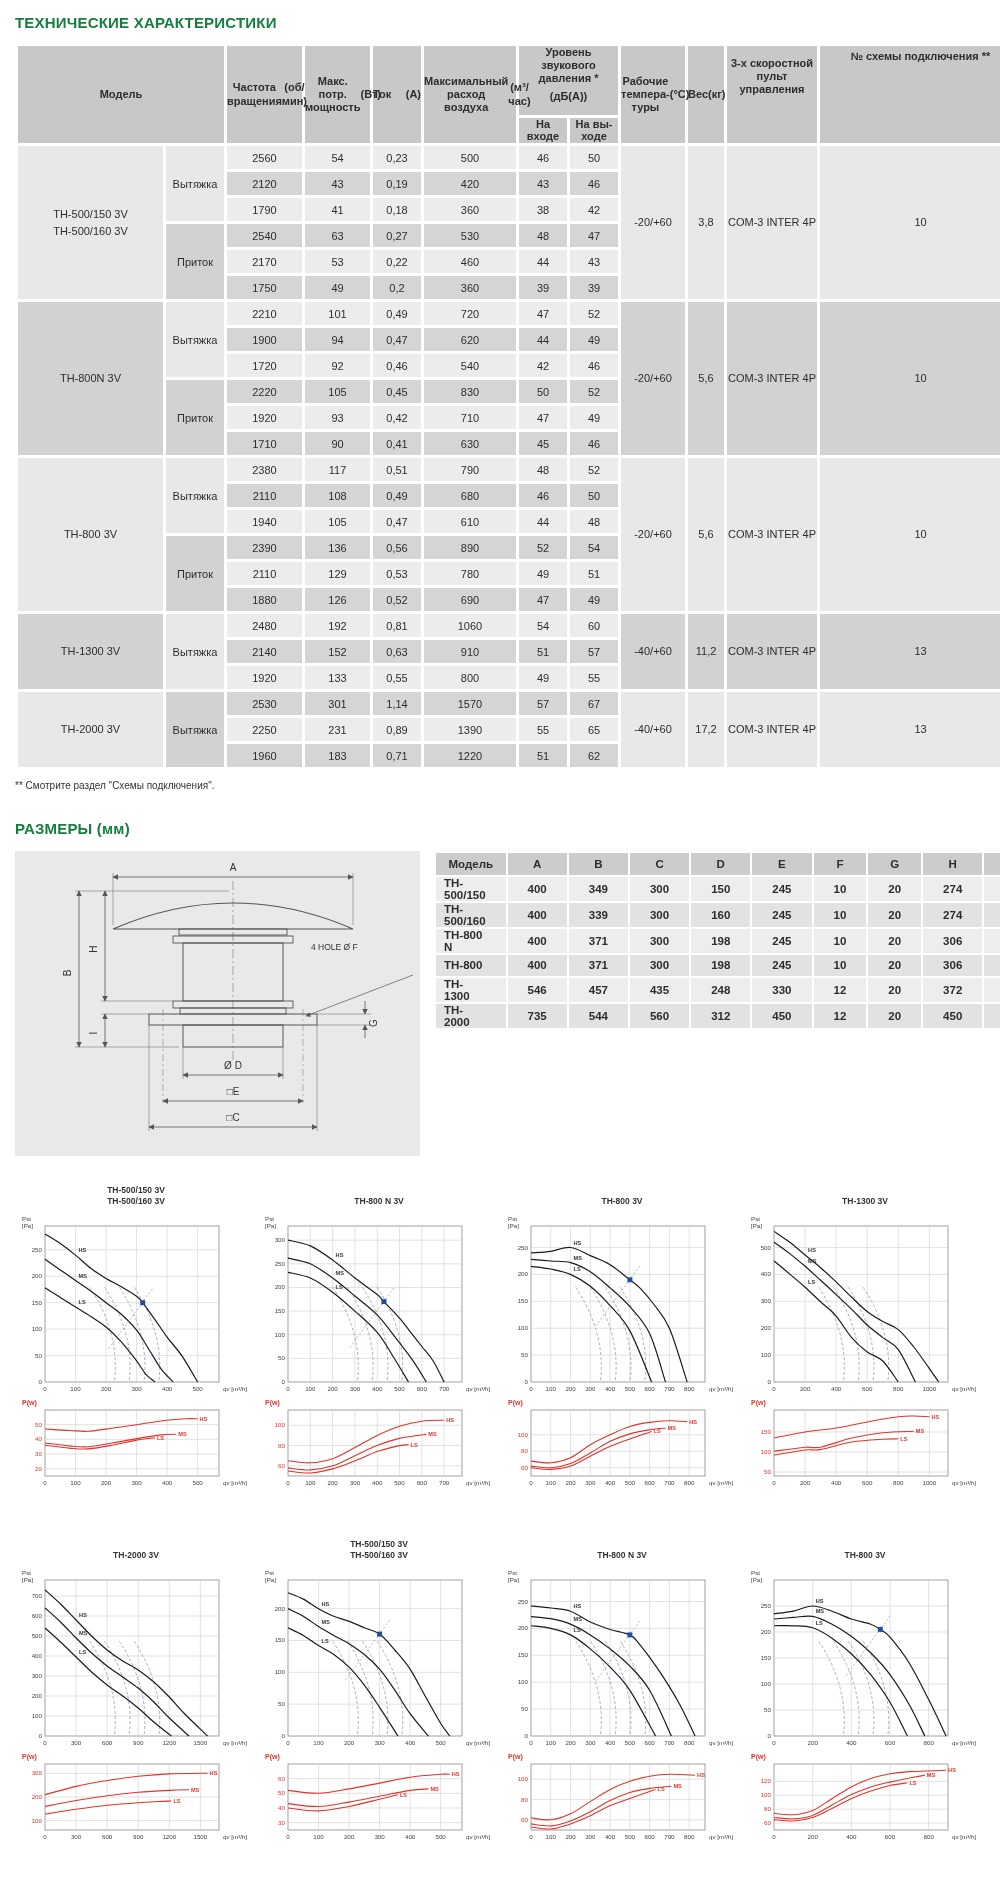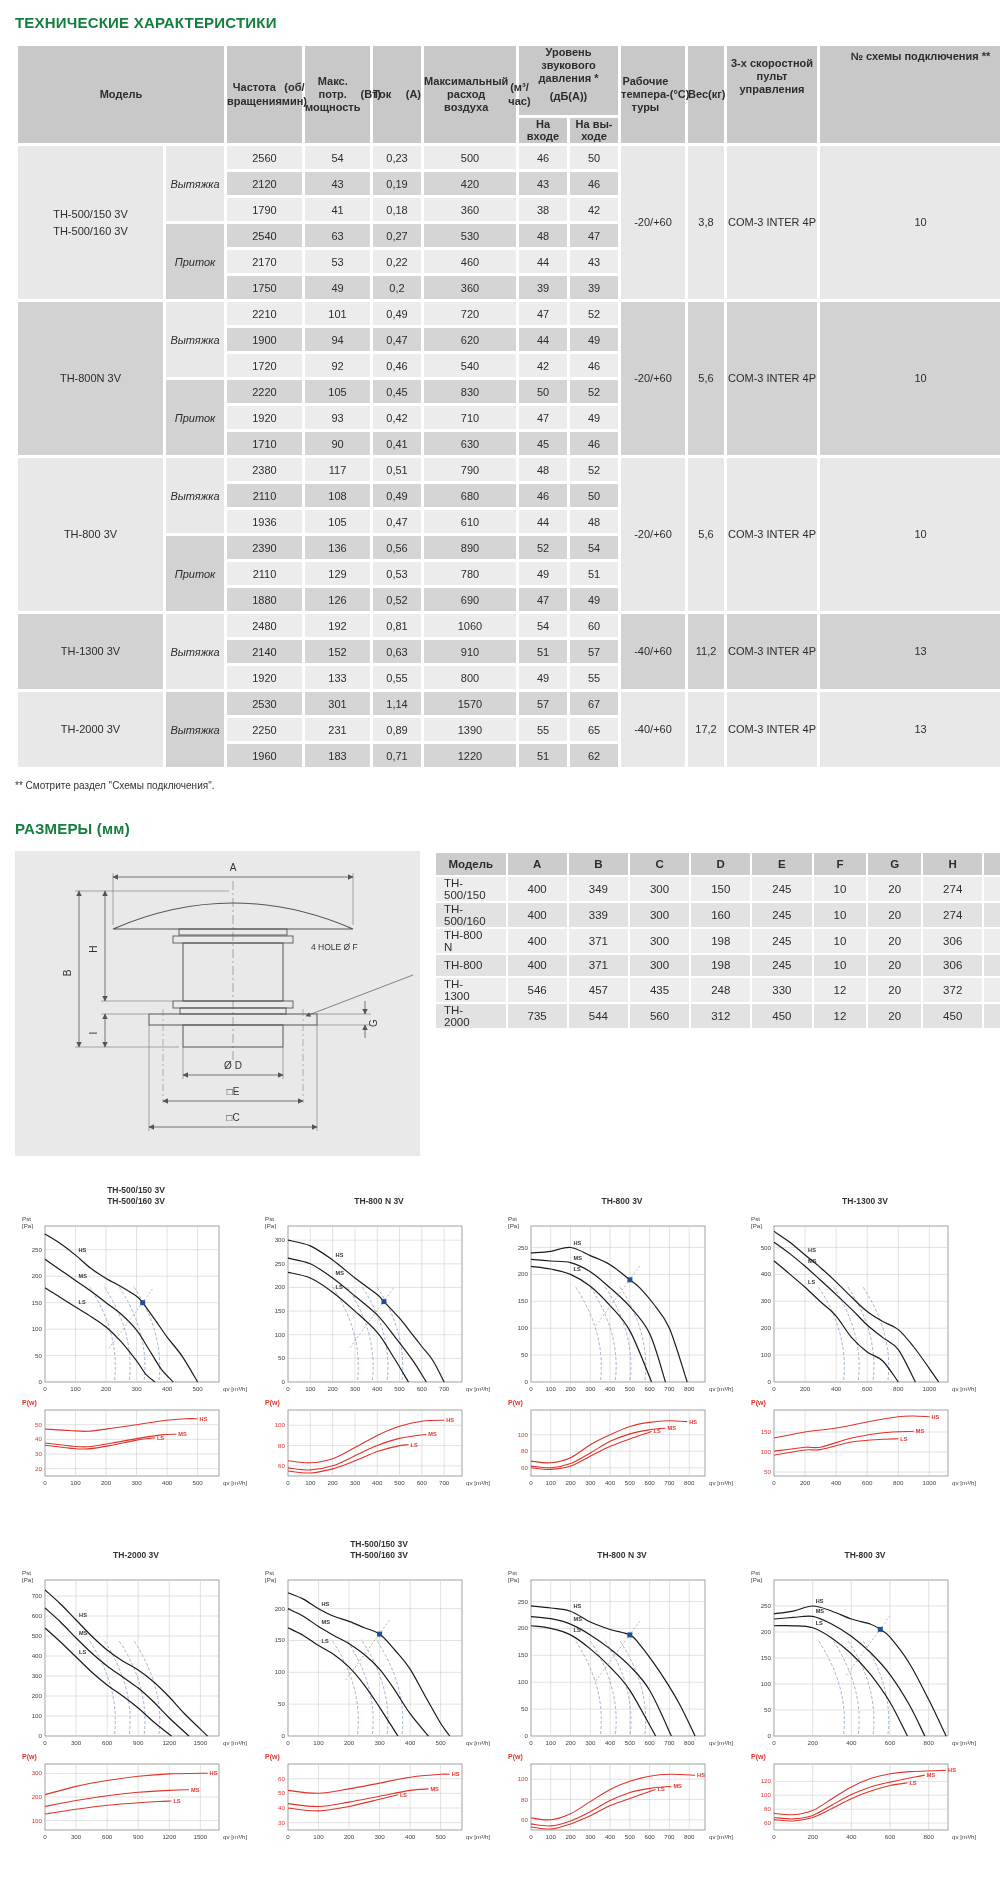--- a/index.html
+++ b/index.html
@@ -16,30 +16,30 @@
   th.hc.mid{vertical-align:middle;}
   .hwrap{display:flex;flex-direction:row;justify-content:space-between;align-items:center;height:97px;}
   .hwrap2{display:flex;flex-direction:column;justify-content:space-between;align-items:center;height:57px;}
   th.sub{background:#c8c8c8;font-weight:700;vertical-align:middle;height:23px;line-height:1.15;padding:2px;}
   td.num{height:23px;}
   td.rl{background:#ececec;}
   td.rd{background:#d5d5d5;}
   td.gl{background:#e8e8e8;}
   td.gd{background:#d2d2d2;}
   td.model{font-size:11.5px;vertical-align:middle;line-height:1.5;}
-  td.mode{vertical-align:middle;font-style:italic;}
+  td.mode{vertical-align:middle;}
   td.merged{vertical-align:middle;line-height:1.5;padding:0 6px;}
   .foot{font-size:10px;color:#333;line-height:1.55;margin-top:8px;}
 
   
   .dims-row{display:flex;align-items:flex-start;gap:14px;}
   .draw-panel{width:405px;height:305px;background:#e9e9e9;flex:none;}
   table.dims{border-collapse:separate;border-spacing:2px;table-layout:fixed;margin-top:0;}
   table.dims th{background:#cccccc;font-weight:700;font-size:11.5px;height:22px;padding:0 4px;}
-  table.dims td{font-size:11.5px;height:21px;text-align:center;padding:0 20px;}
+  table.dims td{font-size:11.5px;height:21px;text-align:center;padding:0 20px;font-weight:bold;}
   table.dims td.mname{text-align:left;padding-left:8px;}
   table.dims tr.a td{background:#ededed;}
   table.dims tr.b td{background:#e2e2e2;}
 
   
   .charts-grid{display:grid;grid-template-columns:repeat(4,242px);column-gap:1px;row-gap:26px;margin-top:28px;}
   .chart{width:242px;}
   .ctitle{height:24px;display:flex;flex-direction:column;justify-content:flex-end;text-align:center;
           font-size:8.5px;font-weight:700;color:#333;line-height:1.3;margin-bottom:2px;}
   svg text{font-family:"Liberation Sans","DejaVu Sans",sans-serif;}
@@ -266,21 +266,21 @@
         </tr>
         <tr>
           <td class="num rd">2110</td>
           <td class="num rd">108</td>
           <td class="num rd">0,49</td>
           <td class="num rd">680</td>
           <td class="num rd">46</td>
           <td class="num rd">50</td>
         </tr>
         <tr>
-          <td class="num rl">1936</td>
+          <td class="num rl">1940</td>
           <td class="num rl">105</td>
           <td class="num rl">0,47</td>
           <td class="num rl">610</td>
           <td class="num rl">44</td>
           <td class="num rl">48</td>
         </tr>
         <tr>
           <td rowspan="3" class="mode gd">Приток</td>
           <td class="num rd">2390</td>
           <td class="num rd">136</td>

